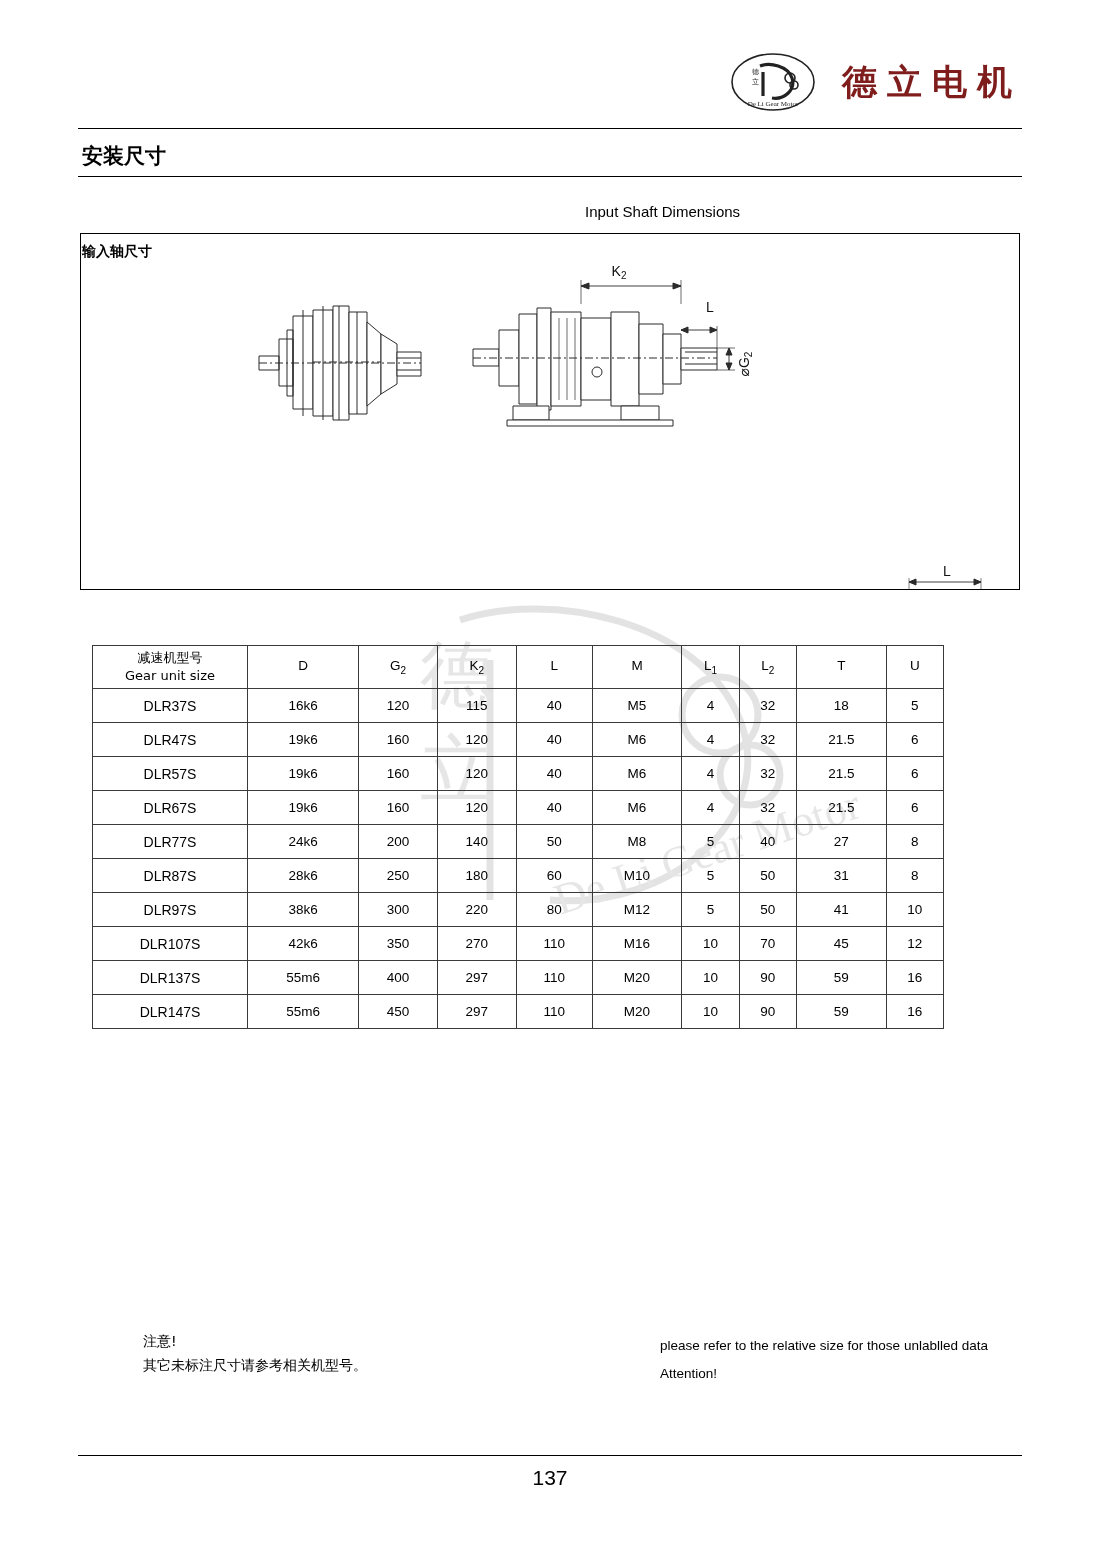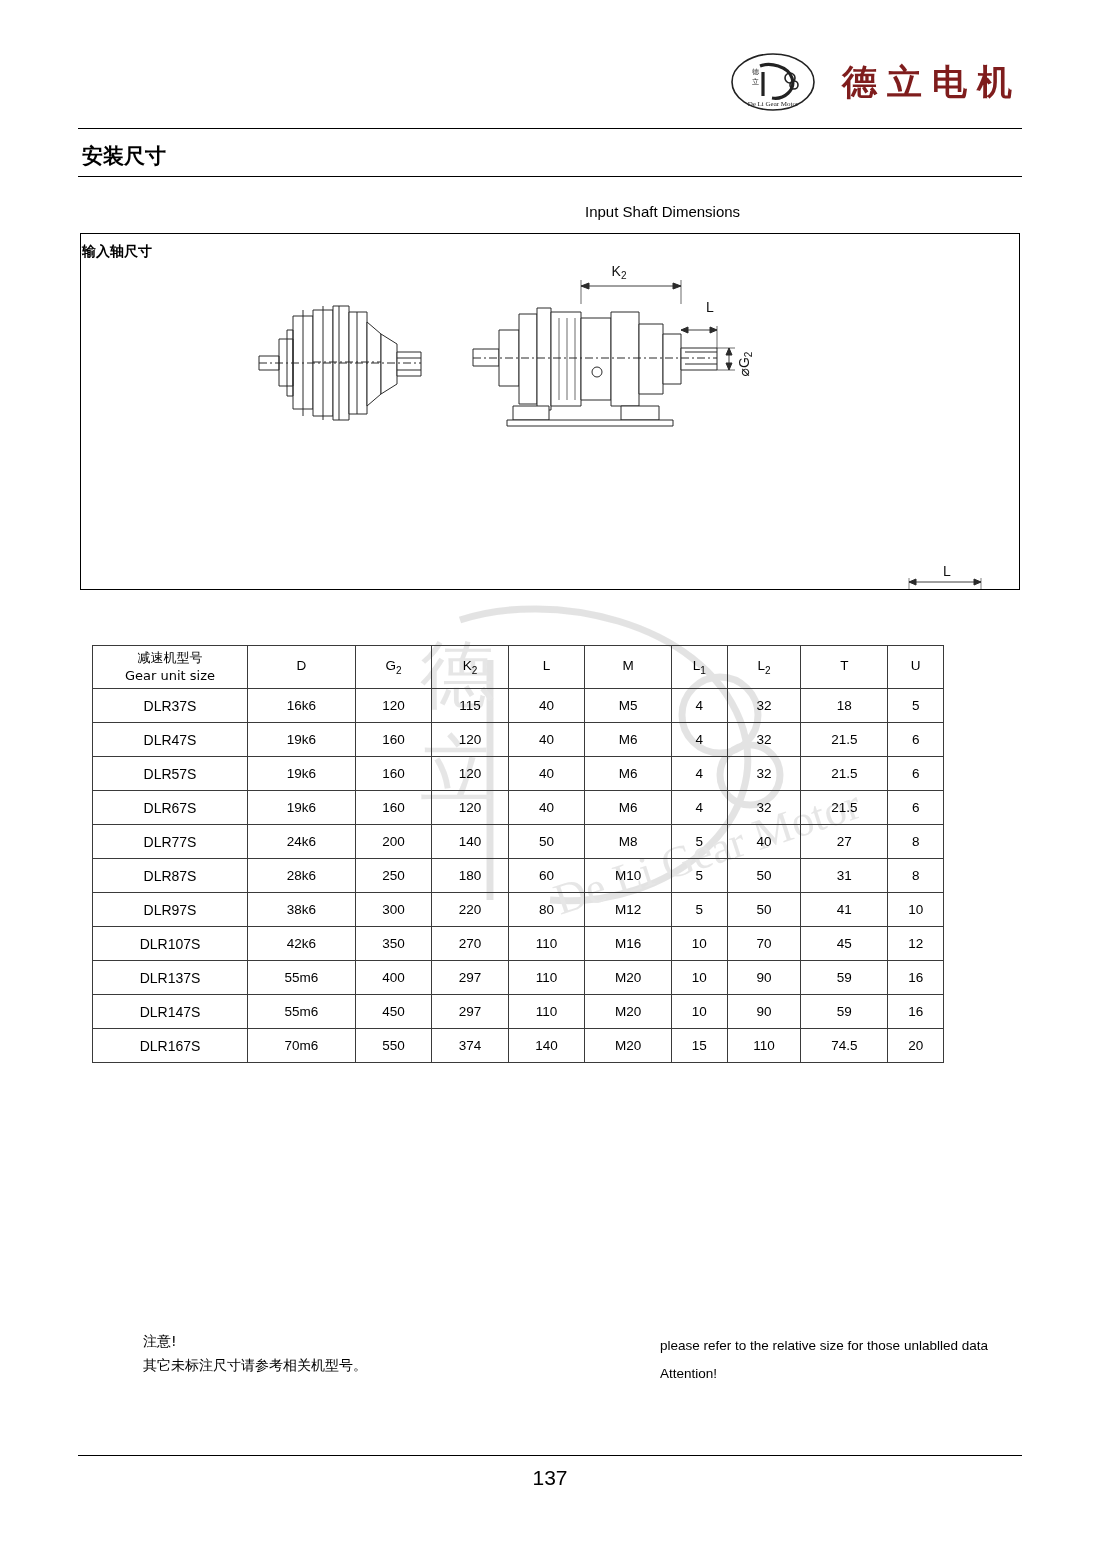--- a/index.html
+++ b/index.html
@@ -520,32 +520,20 @@
         <td>55m6</td>
         <td>450</td>
         <td>297</td>
         <td>110</td>
         <td>M20</td>
         <td>10</td>
         <td>90</td>
         <td>59</td>
         <td>16</td>
       </tr>
-      <tr>
-        <td class="cell-model">DLR167S</td>
-        <td>70m6</td>
-        <td>550</td>
-        <td>374</td>
-        <td>140</td>
-        <td>M20</td>
-        <td>15</td>
-        <td>110</td>
-        <td>74.5</td>
-        <td>20</td>
-      </tr>
     </tbody>
   </table>
 
   <div class="note-cn">
     <div>注意!</div>
     <div>其它未标注尺寸请参考相关机型号。</div>
   </div>
   <div class="note-en">
     <div>please refer to the relative size for those unlablled data</div>
     <div>Attention!</div>

